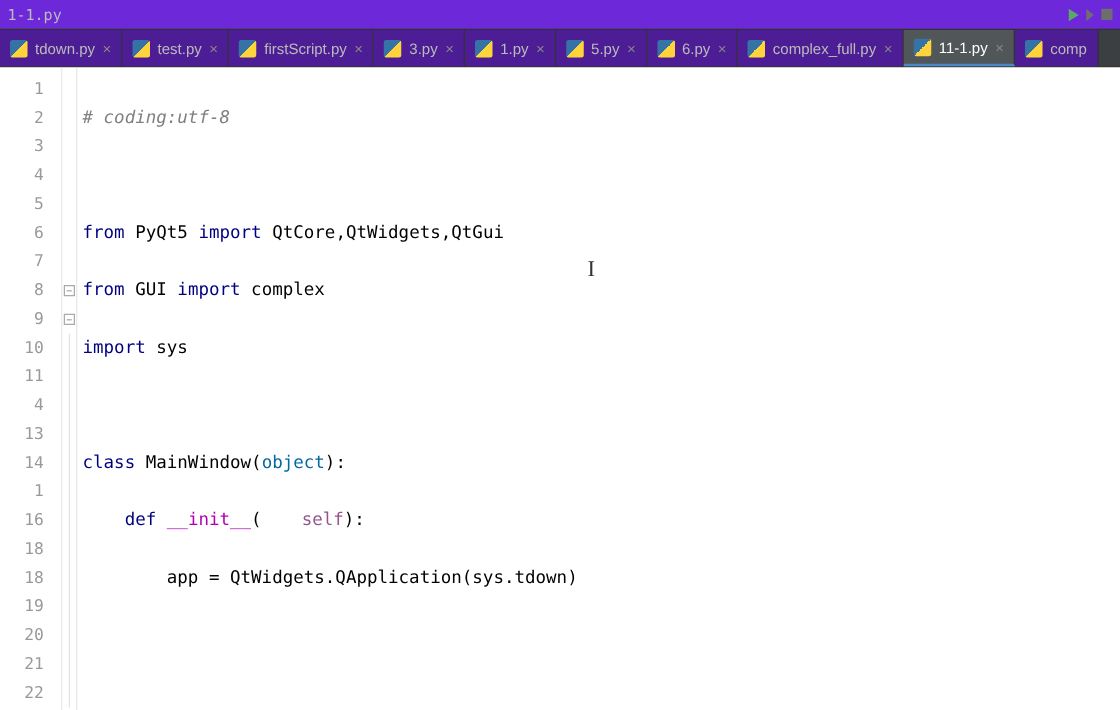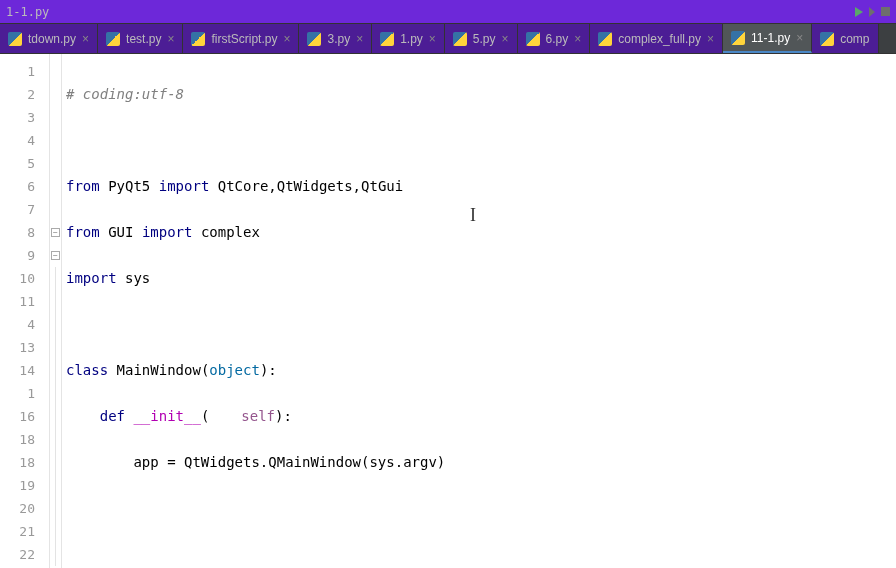--- a/index.html
+++ b/index.html
@@ -272,21 +272,21 @@
   </div>
   <div class="code">
 <div class="row"><span class="c-comment"># coding:utf-8</span></div>
 <div class="row"></div>
 <div class="row"><span class="c-kw">from</span><span class="c-id"> PyQt5 </span><span class="c-kw">import</span><span class="c-id"> QtCore,QtWidgets,QtGui</span></div>
 <div class="row"><span class="c-kw">from</span><span class="c-id"> GUI </span><span class="c-kw">import</span><span class="c-id"> complex</span></div>
 <div class="row"><span class="c-kw">import</span><span class="c-id"> sys</span></div>
 <div class="row"></div>
 <div class="row"><span class="c-kw">class</span><span class="c-id"> MainWindow</span><span>(</span><span class="c-builtin">object</span><span>)</span><span>:</span></div>
 <div class="row">    <span class="c-kw">def</span><span class="c-decor"> __init__</span><span>(</span><span class="c-self">self</span><span>):</span></div>
-<div class="row">        <span class="c-id">app = QtWidgets.QMainWindow(sys.argv)</span></div>
+<div class="row">        <span class="c-id">app = QtWidgets.QApplication(sys.tdown)</span></div>
 
 
 
 
 
 
 
 
 
 

